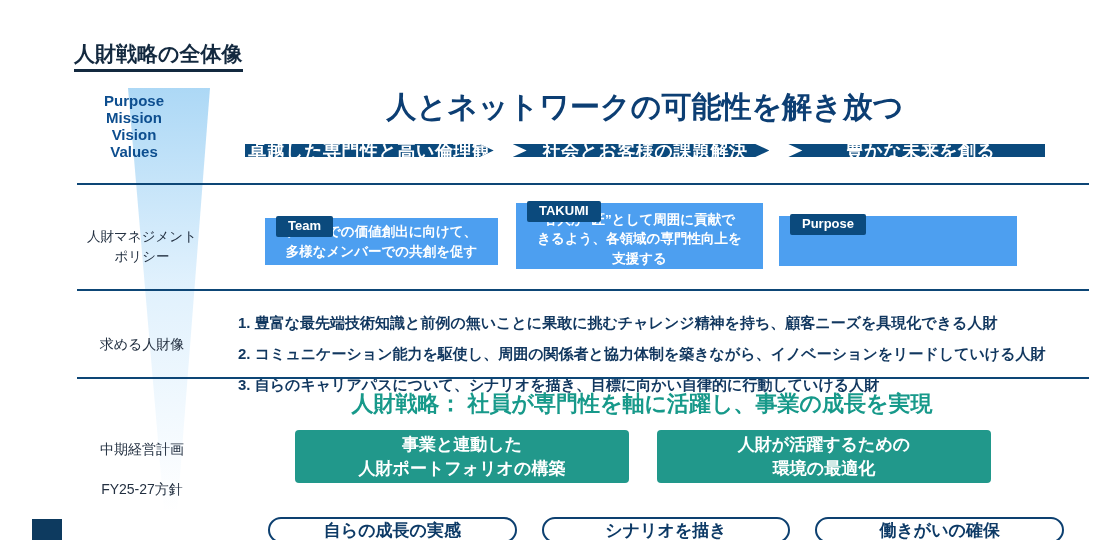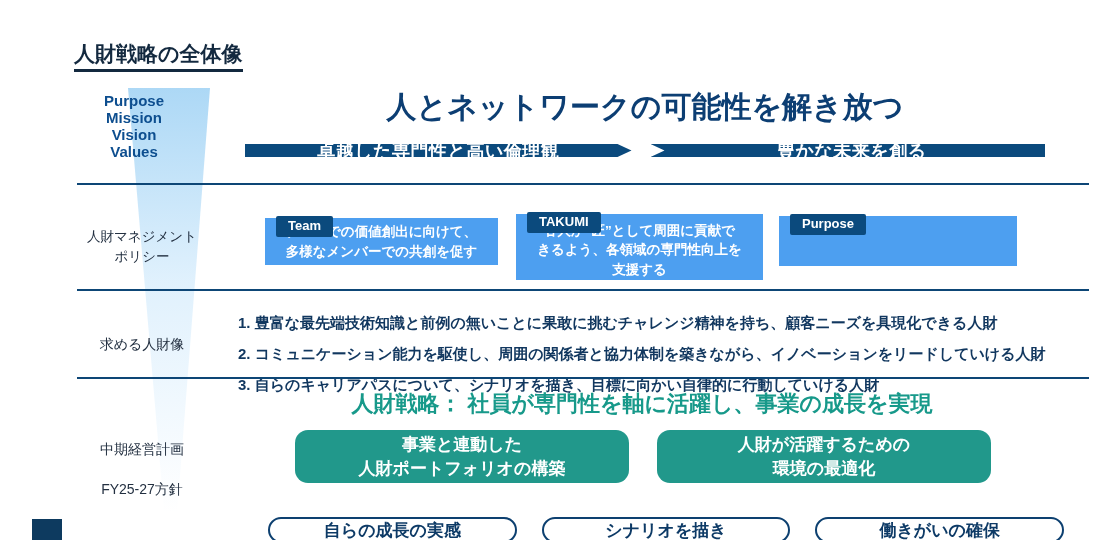--- a/index.html
+++ b/index.html
@@ -31,29 +31,29 @@
   .d1{top:151px;} .d2{top:257px;} .d3{top:345px;}
   .row-label{position:absolute;left:40px;width:140px;text-align:center;font-size:13.5px;color:var(--ink);
     line-height:1.5;white-space:pre-line;}
   .policy-label{top:195px;}
   .ideal-label{top:302px;font-size:14px;}
   .mid-label-1{top:407px;font-size:14px;}
   .mid-label-2{top:447px;font-size:14px;}
   .policy-card{position:absolute;background:var(--blue-card);color:#fff;display:flex;align-items:center;
     justify-content:center;text-align:center;font-size:13.5px;font-weight:bold;line-height:1.45;white-space:pre-line;}
   .card-team{left:233px;top:186px;width:233px;height:47px;}
-  .card-takumi{left:484px;top:182px;width:247px;height:66px;padding-top:6px;text-align:center;}
+  .card-takumi{left:484px;top:171px;width:247px;height:66px;padding-top:6px;text-align:center;}
   .card-fairness{left:747px;top:184px;width:238px;height:50px;padding-top:6px;}
   .tag{position:absolute;top:-10px;left:3px;background:var(--navy);color:#fff;font-size:13px;font-weight:bold;
     padding:1px 12px;border-radius:2px;white-space:nowrap;line-height:1.45;}
   .ideal-list{position:absolute;left:198px;top:271px;width:830px;font-size:15px;font-weight:600;
     color:#11375f;line-height:23px;}
   .teal-heading{position:absolute;left:200px;top:357px;width:820px;text-align:center;font-size:22px;
     font-weight:bold;color:var(--teal-text);}
-  .pillar{position:absolute;top:398px;width:334px;height:53px;background:var(--teal);border-radius:13px;
+  .pillar{position:absolute;top:398px;width:334px;height:53px;background:var(--teal);border-radius:4px;
     color:#fff;font-size:17px;font-weight:bold;display:flex;align-items:center;justify-content:center;
     text-align:center;line-height:1.4;white-space:pre-line;}
   .pillar-1{left:263px;} .pillar-2{left:625px;}
   .outcomes{position:absolute;left:228px;top:477px;width:812px;height:42px;display:flex;gap:9px;}
   .outcome{flex:1;border:2.5px solid var(--outline-navy);border-radius:20px;background:#fff;color:#0d3a66;
     font-size:17px;font-weight:bold;display:flex;align-items:center;justify-content:center;}
 </style>
 </head>
 <body>
 
@@ -65,20 +65,21 @@
   <h1 class="title">人財戦略の全体像</h1>
 
   <div class="pmvv">Purpose
 Mission
 Vision
 Values</div>
   <div class="main-heading">人とネットワークの可能性を解き放つ</div>
 
   <div class="arrow-row">
     <div class="arrow arrow-first">卓越した専門性と高い倫理観</div>
+    <div class="arrow arrow-mid">社会とお客様の課題解決</div>
     <div class="arrow arrow-last">豊かな未来を創る</div>
   </div>
 
   <div class="divider d1"></div>
 
   <div class="row-label policy-label">人財マネジメント
 ポリシー</div>
 
   <div class="policy-card card-team">
     <span class="tag">Team</span>

